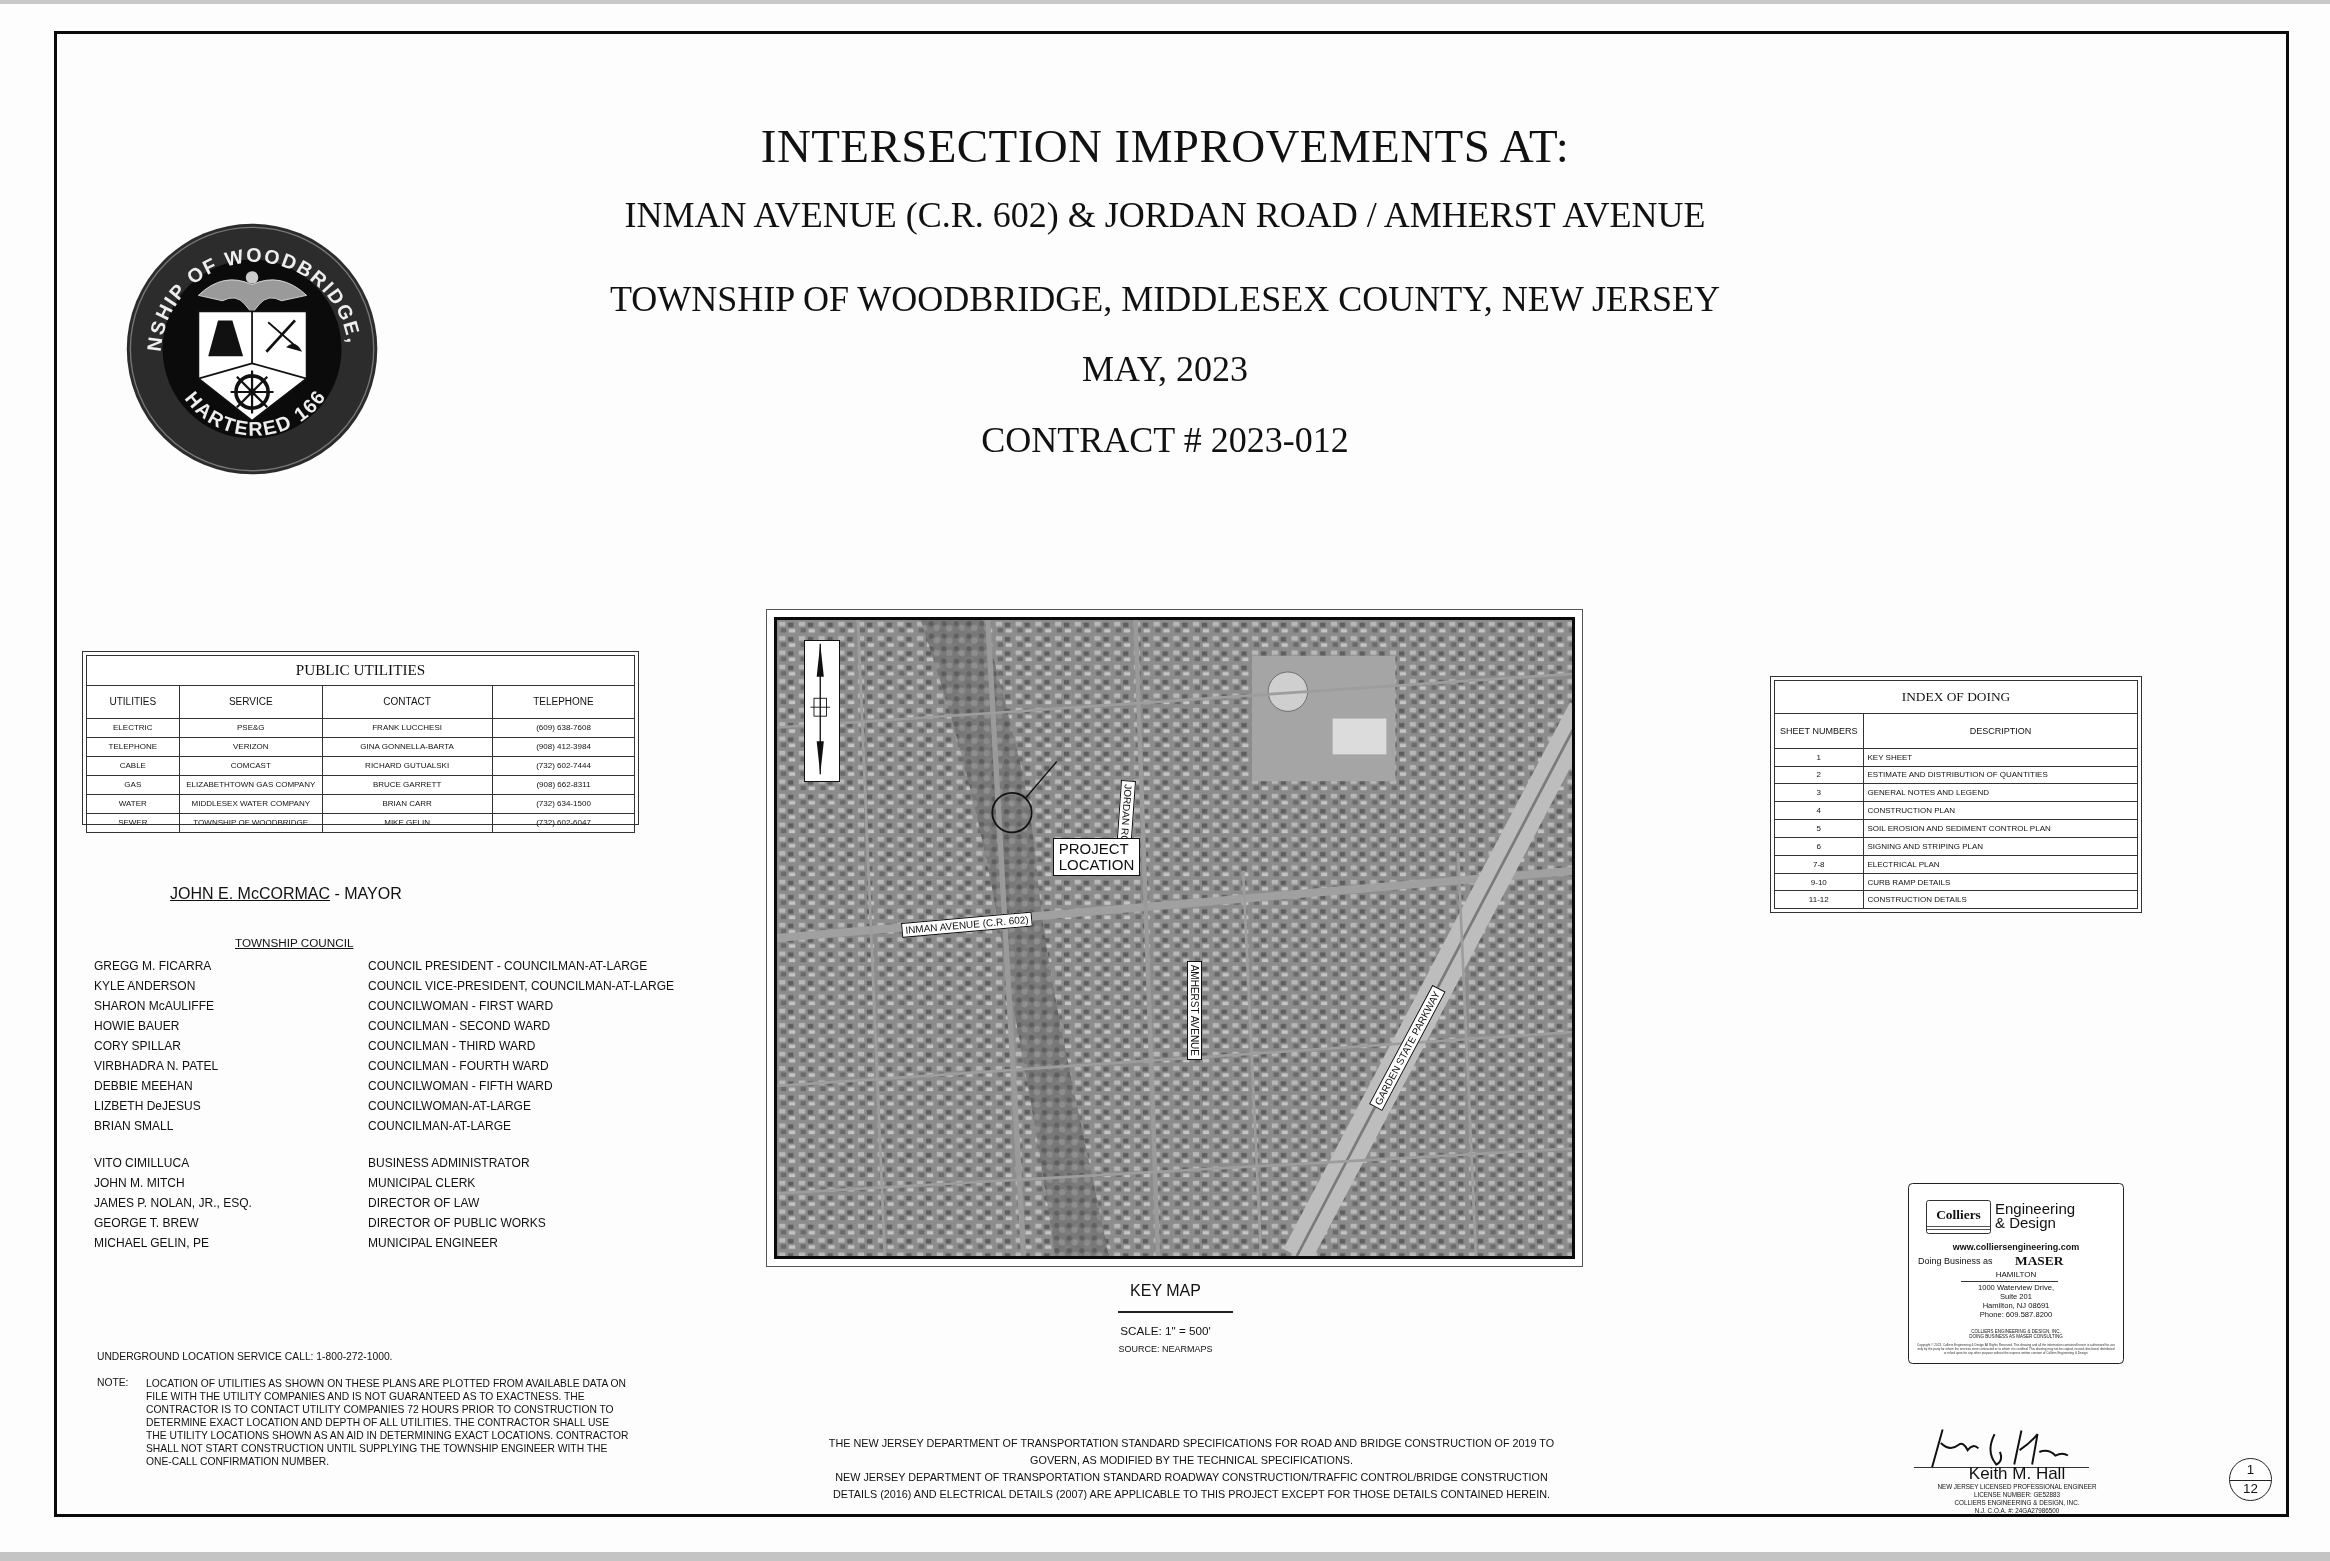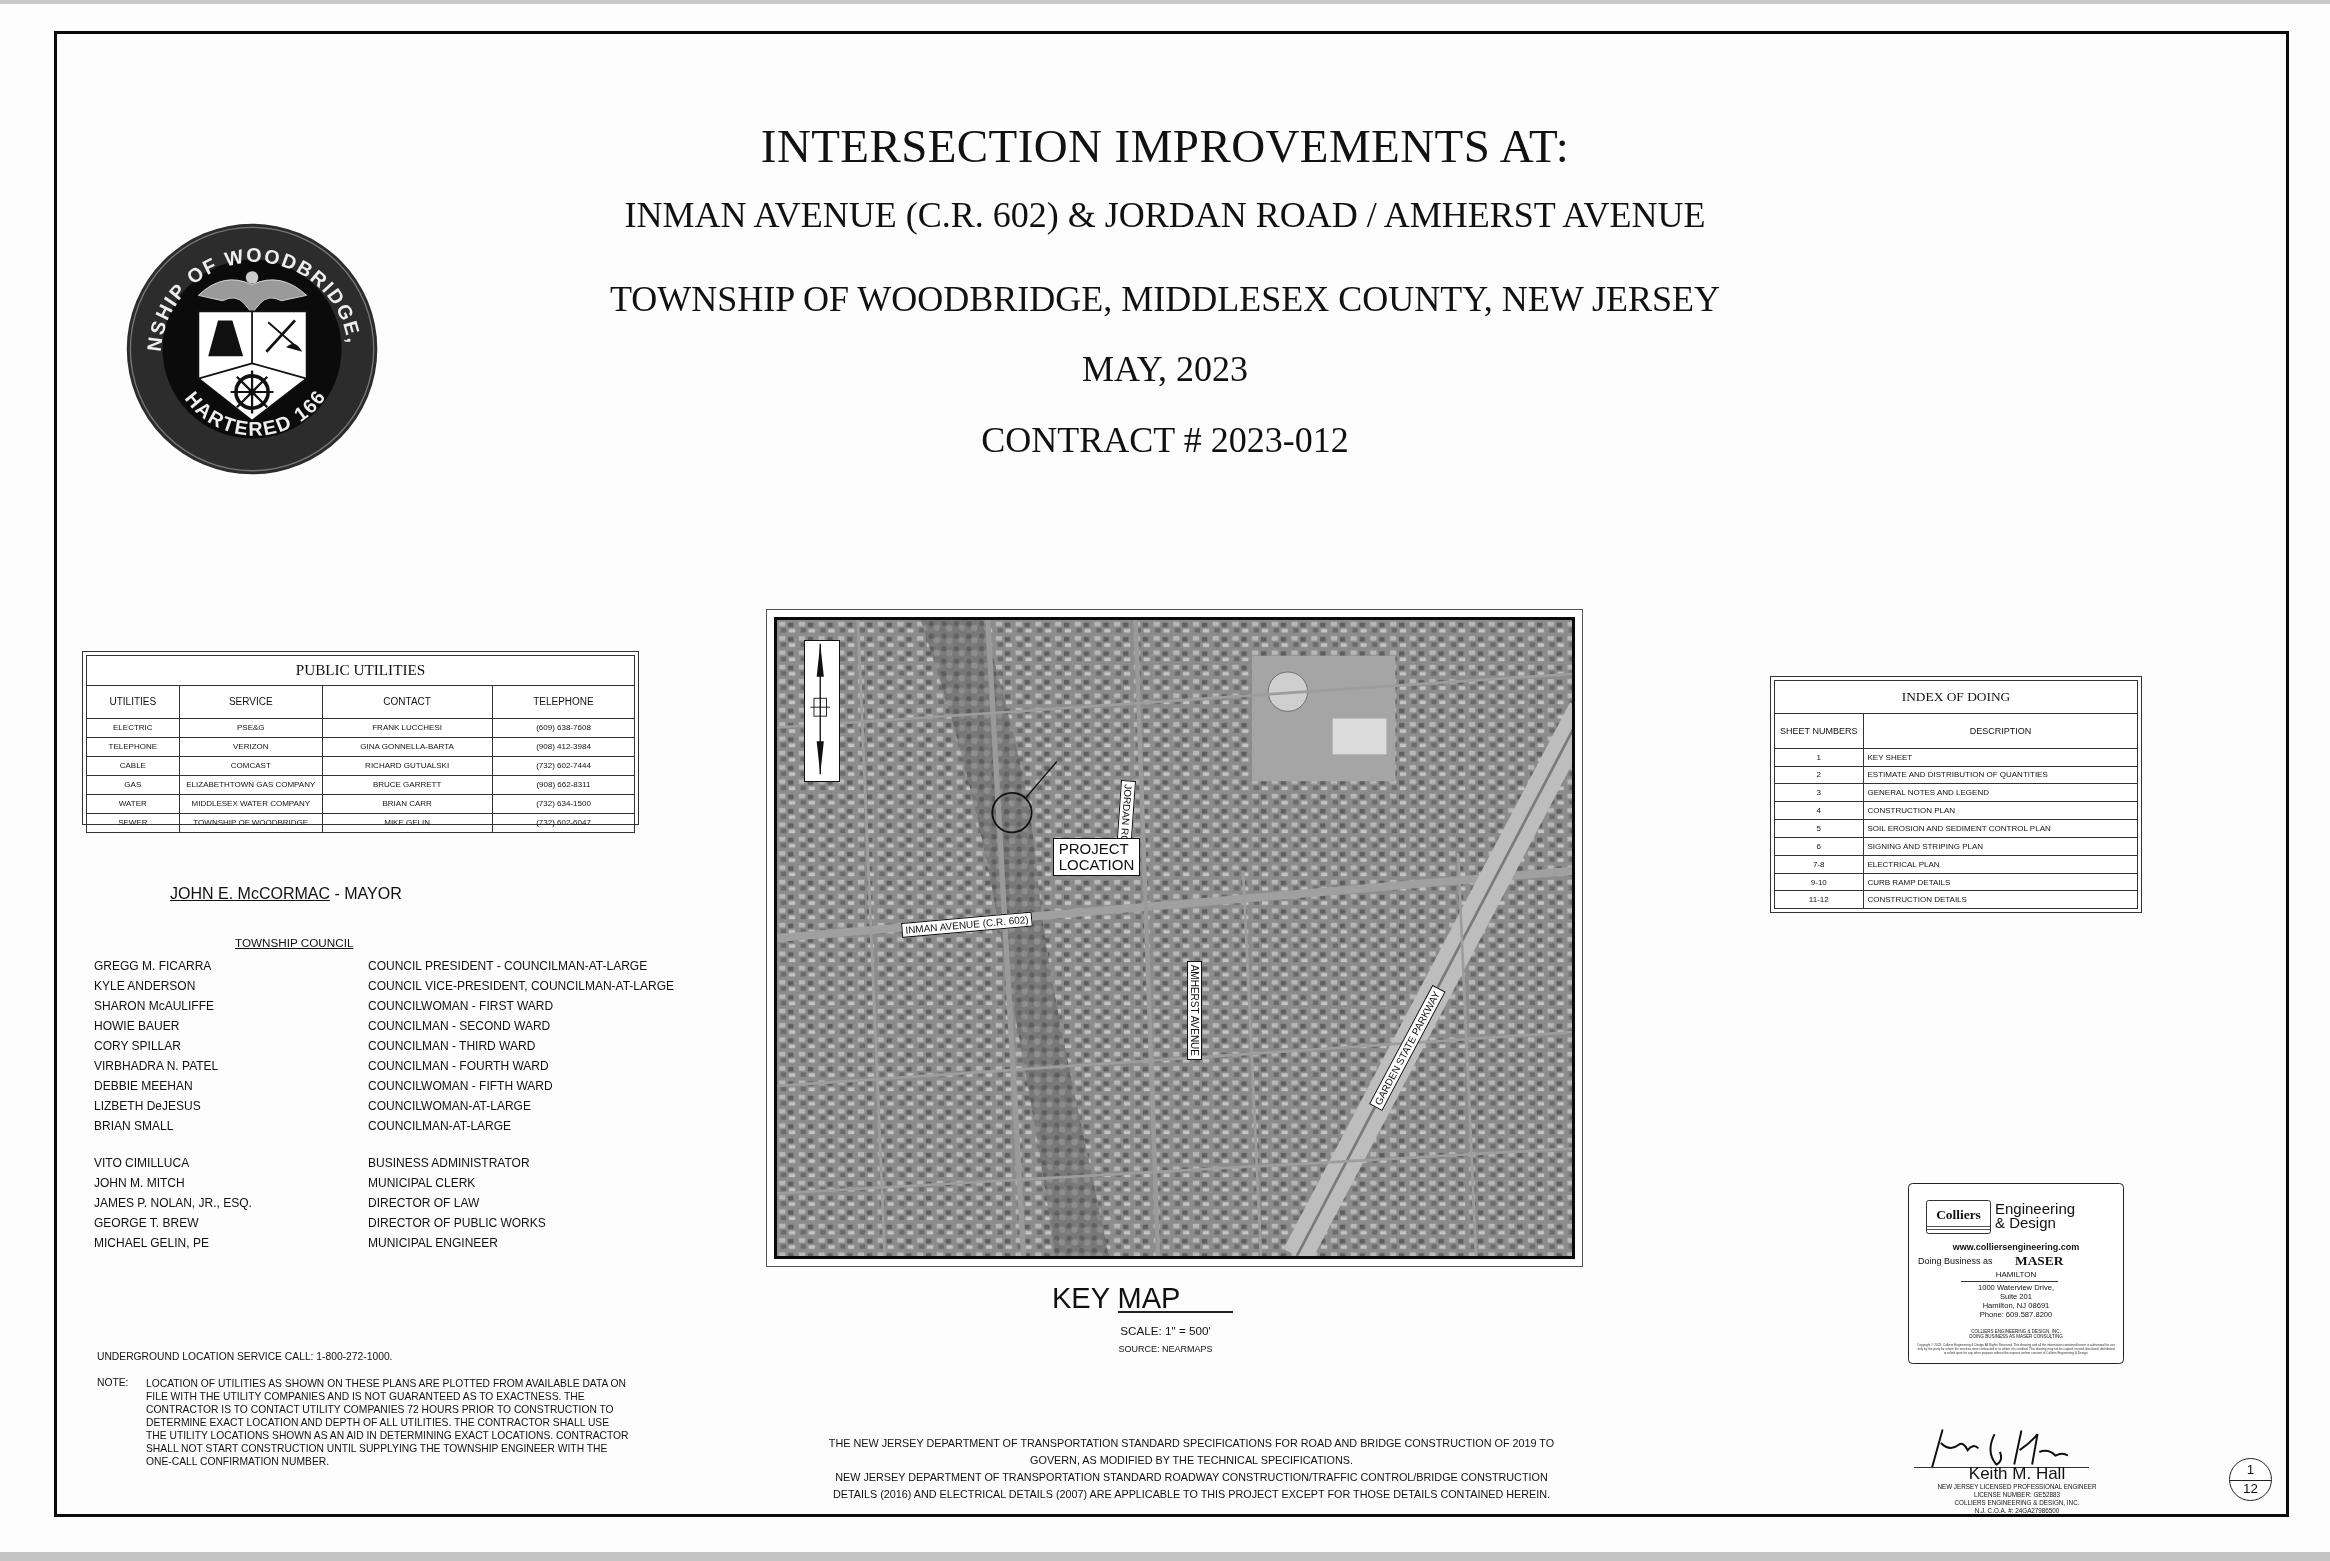--- a/index.html
+++ b/index.html
@@ -39,21 +39,21 @@
   .note { position:absolute; left:146px; top:1377px; width:484px; font-size:10.3px; line-height:13px; }
 
   
   .mapframe { position:absolute; left:766px; top:609px; width:817px; height:658px; border:1.3px solid #555; background:#fff; box-sizing:border-box; }
   .mapinner { position:absolute; left:7.2px; top:7.2px; right:7.2px; bottom:7.2px; border:3.6px solid #0a0a0a; overflow:hidden; background:#8a8a8a; }
   .mapinner svg { position:absolute; left:0; top:0; }
   .lbl { position:absolute; background:#fff; border:1.3px solid #111; font-size:10px; padding:0.9px 2.7px; white-space:nowrap; color:#111; }
   .projlbl { position:absolute; background:#fff; border:1.8px solid #111; font-size:15px; line-height:16px; padding:1.8px 4.5px; }
   .north { position:absolute; left:27px; top:20px; width:34px; height:140px; background:#fff; border:1.8px solid #111; }
 
-  .keymap-title { position:absolute; left:1052px; top:1282px; width:179px; font-size:29px; }
+  .keymap-title { position:absolute; left:1076px; top:1282px; width:179px; text-align:center; font-size:16px; }
   .keymap-rule { position:absolute; left:1118px; top:1311px; width:115px; height:1.8px; background:#222; }
   .keymap-scale { position:absolute; left:1076px; top:1324px; width:179px; text-align:center; font-size:11.7px; }
   .keymap-src { position:absolute; left:1076px; top:1344px; width:179px; text-align:center; font-size:9px; }
 
   .spec { position:absolute; left:766px; top:1435px; width:851px; text-align:center; font-size:10.8px; line-height:17px; }
 
   
   .index { position:absolute; left:1770px; top:676px; width:372px; height:237px; border:1.8px solid #333; box-sizing:border-box; padding:2.7px; background:#fff; }
   .index table { width:100%; height:100%; border-collapse:collapse; }
   .index td, .index th { border:1.3px solid #333; font-size:8px; font-weight:normal; padding:0 3.6px; }

